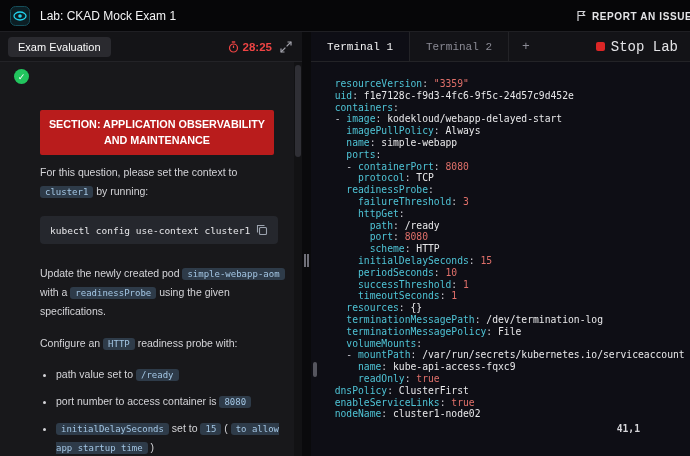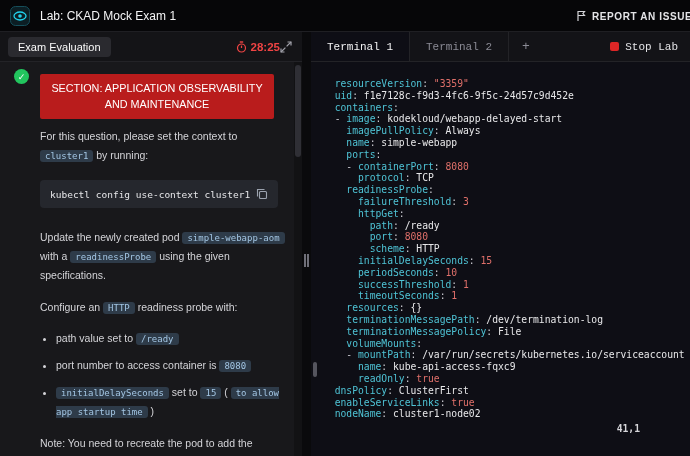--- a/index.html
+++ b/index.html
@@ -12,33 +12,33 @@
   .logo { width: 20px; height: 20px; display: inline-flex; }
   .lab-title { color: #f4f4f5; font-size: 12px; font-weight: 500; margin-left: 10px; }
   .report { position: absolute; left: 576px; top: 0; height: 32px; display: flex; align-items: center;
             gap: 5px; color: #e4e4e7; font-size: 10px; font-weight: 600; letter-spacing: 0.6px; white-space: nowrap; cursor: pointer; }
 
   .main { display: flex; height: 424px; }
 
   
   .left-panel { width: 302px; background: #18181b; display: flex; flex-direction: column; position: relative; }
   .lp-header { height: 30px; background: #141417; border-bottom: 1px solid #232327;
-               display: flex; align-items: center; padding: 0 10px 0 8px; }
+               display: flex; align-items: center; gap: 8px; padding: 0 10px 0 8px; }
   .eval-tab { background: #2a2a2f; color: #fafafa; font-size: 11px; padding: 4px 10px; border-radius: 4px; cursor: pointer; }
   .lp-spacer { flex: 1; }
   .timer { color: #ef4444; font-size: 11.5px; font-weight: 700; display: flex; align-items: center; gap: 4px; }
   .expand-btn { display: inline-flex; cursor: pointer; }
 
   .lp-content { flex: 1; position: relative; overflow: hidden; padding: 12px 14px 0 40px;
                 font-size: 10.5px; color: #d4d4d8; }
   .check { position: absolute; left: 14px; top: 7px; width: 15px; height: 15px; border-radius: 50%;
            background: #22c55e; color: #fff; font-size: 9px; font-weight: 700;
            display: flex; align-items: center; justify-content: center; }
-  .banner { background: #b91c1c; color: #ffffff; font-weight: 400; font-size: 10.8px; text-align: center;
-            line-height: 1.45; padding: 7px 8px; border-radius: 2px; margin-right: 14px; }
+  .banner { background: #b91c1c; color: #ffffff; font-weight: 700; font-size: 10.8px; text-align: center;
+            line-height: 1.45; padding: 7px 8px; border-radius: 2px; margin-right: 14px; margin-top: 36px; }
   .para { line-height: 1.75; }
   .p1 { margin-top: 8px; }
   .p2 { margin-top: 20px; }
   .p3 { margin-top: 14px; }
   .chip { background: #2e3b49; color: #a3c6e4; font-family: "DejaVu Sans Mono", monospace;
           font-size: 9px; padding: 1px 5px; border-radius: 3px; }
   .codeblock { margin-top: 16px; margin-right: 10px; background: #25272d; border-radius: 4px;
                padding: 8px 10px; display: flex; align-items: center; justify-content: space-between;
                font-family: "DejaVu Sans Mono", monospace; font-size: 9.5px; color: #e6e6e9; }
   .copy { display: inline-flex; cursor: pointer; }
@@ -55,21 +55,21 @@
 
   
   .right-panel { flex: 1; min-width: 0; display: flex; flex-direction: column; background: #131317; }
   .term-tabbar { height: 30px; display: flex; align-items: stretch; border-bottom: 1px solid #232327;
                  font-size: 11px; background: #131317; font-family: Liberation Mono, monospace; }
   .term-tab { padding: 0 16px; display: flex; align-items: center; color: #8b8b95;
               border-right: 1px solid #232327; cursor: pointer; }
   .term-tab.active { background: #0e0e15; color: #f4f4f5; }
   .plus { padding: 0 13px; display: flex; align-items: center; color: #8b8b95; font-size: 13px; cursor: pointer; }
   .stop { margin-left: auto; display: flex; align-items: center; gap: 6px; padding: 0 12px;
-          color: #e4e4e7; font-size: 11px; cursor: pointer; }
+          color: #e4e4e7; font-size: 14px; cursor: pointer; }
   .stop-icon { width: 9px; height: 9px; background: #dc2626; border-radius: 2px; }
 
   .terminal { flex: 1; background: #0e0e15; position: relative; overflow: hidden;
               padding: 16px 0 0 12px; font-family: "DejaVu Sans Mono", monospace;
               font-size: 9.7px; line-height: 11.8px; color: #d6d6da; }
   .tline { white-space: pre; }
   .tkey { color: #4fc4d6; }
   .tconst { color: #e0706a; }
   .tval { color: #e8e8ea; }
   .tdef { color: #c9c9cf; }

